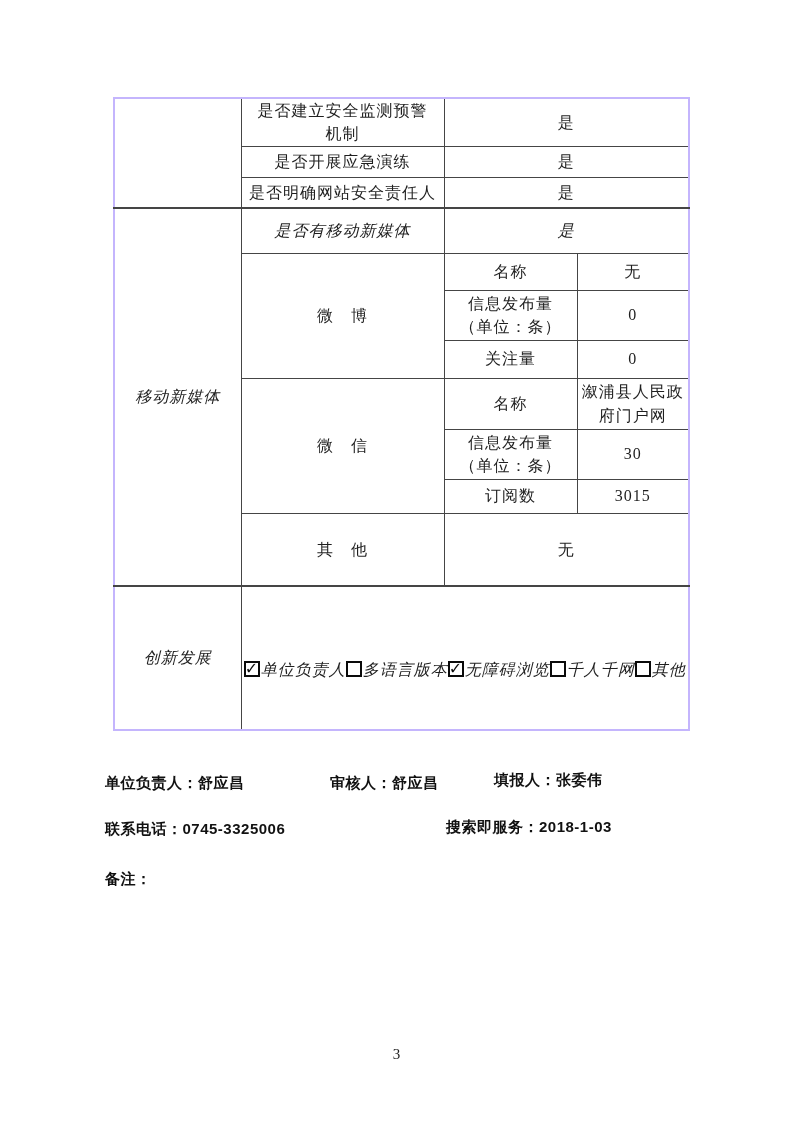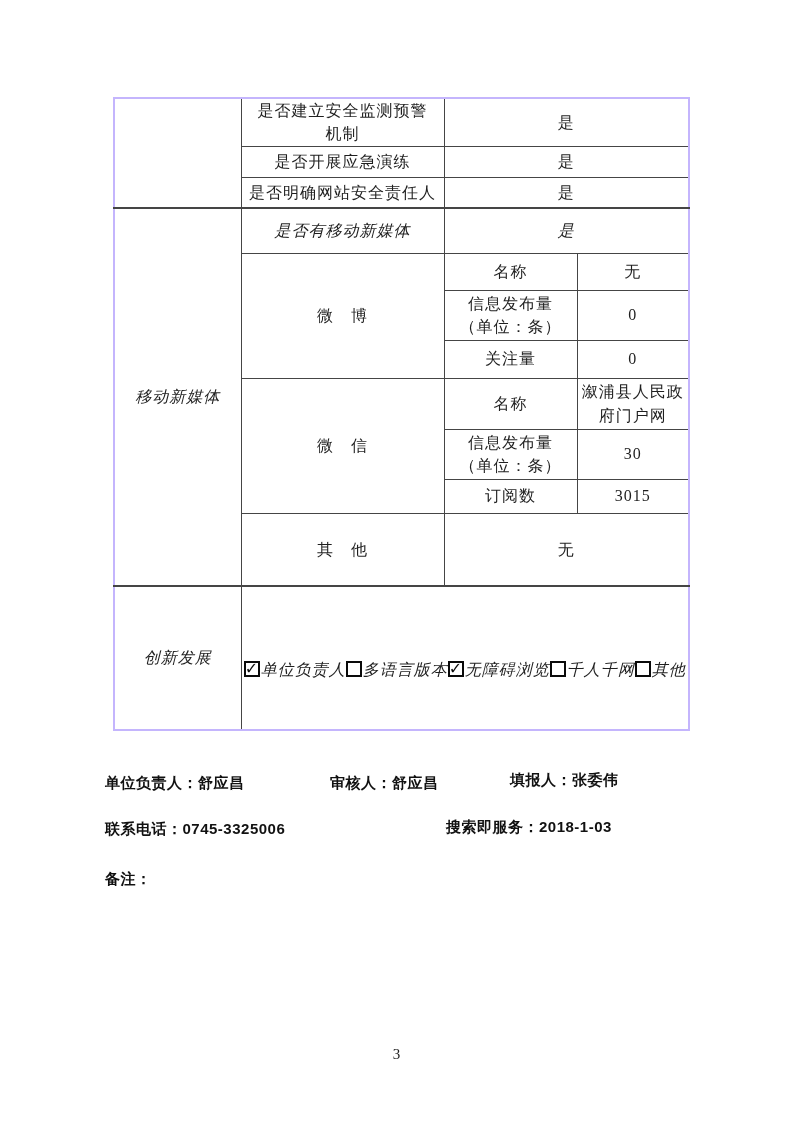--- a/index.html
+++ b/index.html
@@ -147,21 +147,21 @@
         <td>创新发展</td>
         <td colspan="3" class="cbrow">
           <span class="opt"><span class="cb checked"></span><span>单位负责人</span></span><span class="opt"><span class="cb"></span><span>多语言版本</span></span><span class="opt"><span class="cb checked"></span><span>无障碍浏览</span></span><span class="opt"><span class="cb"></span><span>千人千网</span></span><span class="opt"><span class="cb"></span><span>其他</span></span>
         </td>
       </tr>
     </tbody>
   </table>
 
   <div class="ftext" style="left:105px;top:774px"><span>单位负责人：</span><span>舒应昌</span></div>
   <div class="ftext" style="left:330px;top:774px"><span>审核人：</span><span>舒应昌</span></div>
-  <div class="ftext" style="left:510px;top:771px"><span>填报人：</span><span>张委伟</span></div>
+  <div class="ftext" style="left:494px;top:771px"><span>填报人：</span><span>张委伟</span></div>
 
   <div class="ftext" style="left:105px;top:820px"><span>联系电话：</span><span>0745-3325006</span></div>
   <div class="ftext" style="left:446px;top:818px"><span>搜索即服务：</span><span>2018-1-03</span></div>
 
   <div class="ftext" style="left:105px;top:870px"><span>备注：</span></div>
 
   <div class="pagenum">3</div>
 </div>
 
 </body></html>

